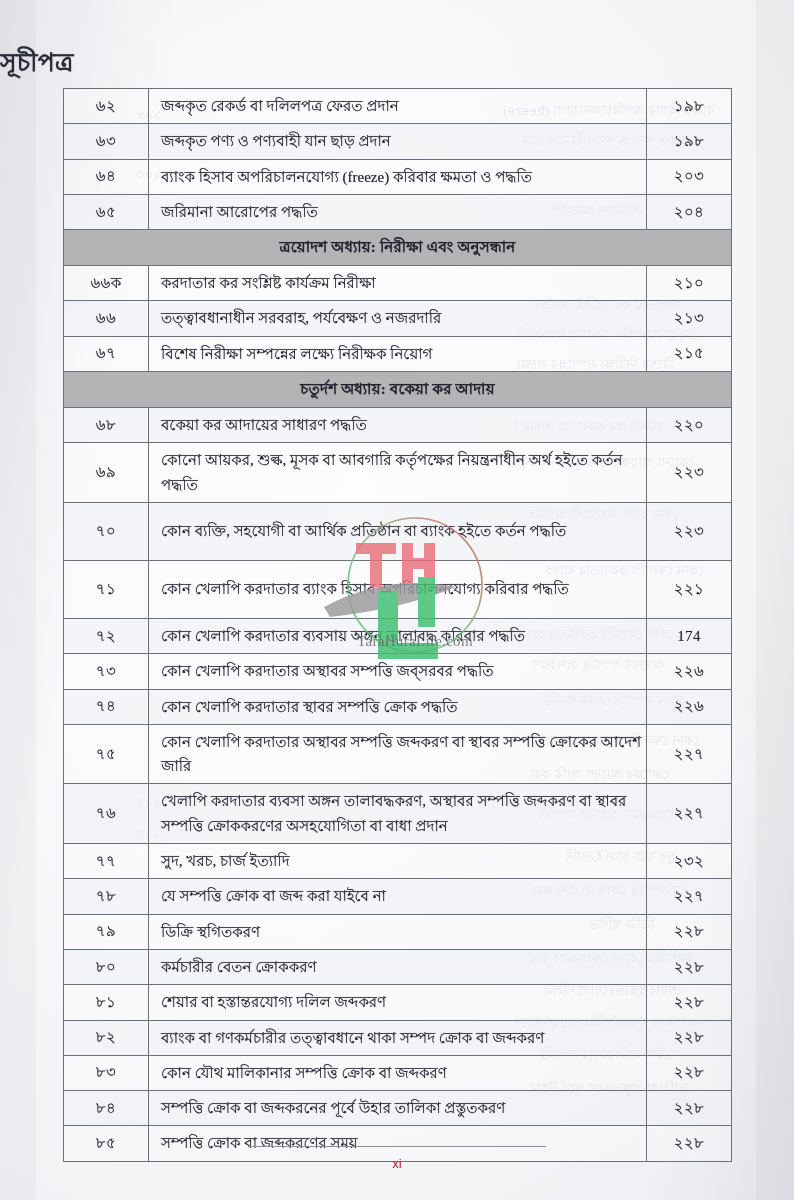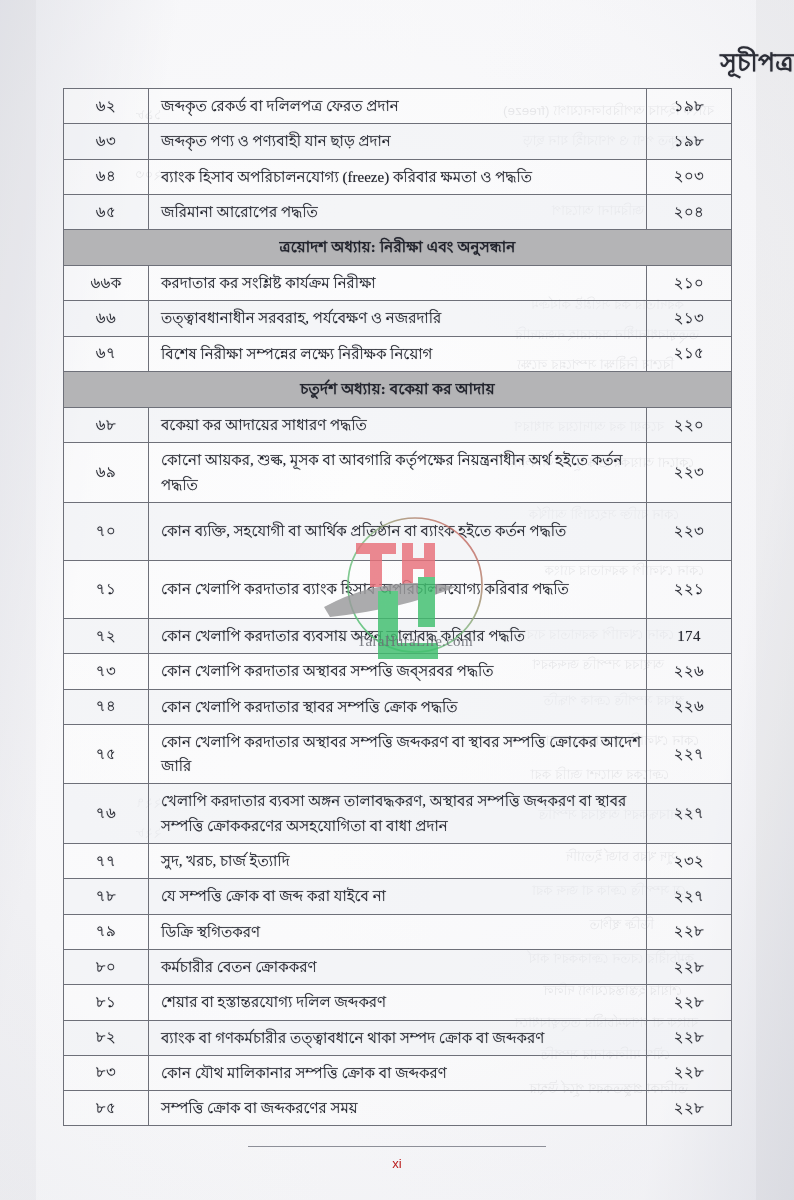--- a/index.html
+++ b/index.html
@@ -52,21 +52,21 @@
     pointer-events: none;
     z-index: 4;
   }
 
   
   .doc-title {
     position: absolute;
     top: 43px;
     left: 0;
     width: 794px;
-    text-align: right;
+    text-align: left;
     font-size: 25px;
     font-weight: bold;
     letter-spacing: 0.3px;
     color: #2b2d36;
     z-index: 3;
     font-family: "Liberation Serif", "DejaVu Serif", serif;
     text-shadow: 0 0 1.1px rgba(60,62,72,0.55);
   }
 
   
@@ -339,20 +339,25 @@
         <tr class="r1 band">
           <td class="num">৮২</td>
           <td class="title">ব্যাংক বা গণকর্মচারীর তত্ত্বাবধানে থাকা সম্পদ ক্রোক বা জব্দকরণ</td>
           <td class="page">২২৮</td>
         </tr>
         <tr class="r1">
           <td class="num">৮৩</td>
           <td class="title">কোন যৌথ মালিকানার সম্পত্তি ক্রোক বা জব্দকরণ</td>
           <td class="page">২২৮</td>
         </tr>
+        <tr class="r1 band">
+          <td class="num">৮৪</td>
+          <td class="title">সম্পত্তি ক্রোক বা জব্দকরনের পূর্বে উহার তালিকা প্রস্তুতকরণ</td>
+          <td class="page">২২৮</td>
+        </tr>
         <tr class="r1">
           <td class="num">৮৫</td>
           <td class="title">সম্পত্তি ক্রোক বা জব্দকরণের সময়</td>
           <td class="page">২২৮</td>
         </tr>
       </tbody>
   </table>
 </div>
 
 <div id="footer">

